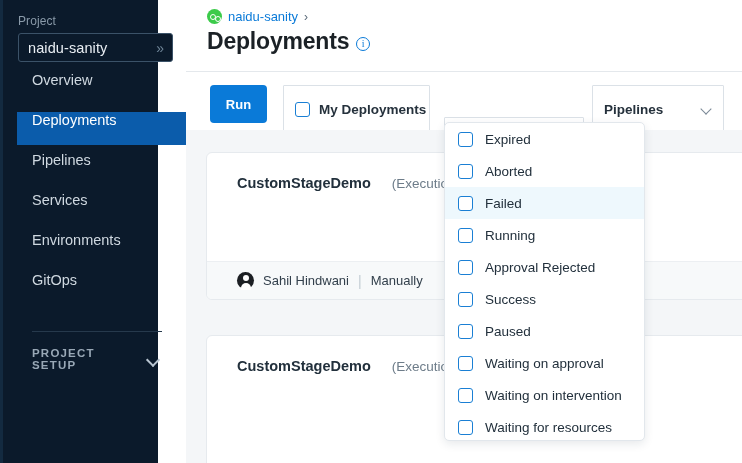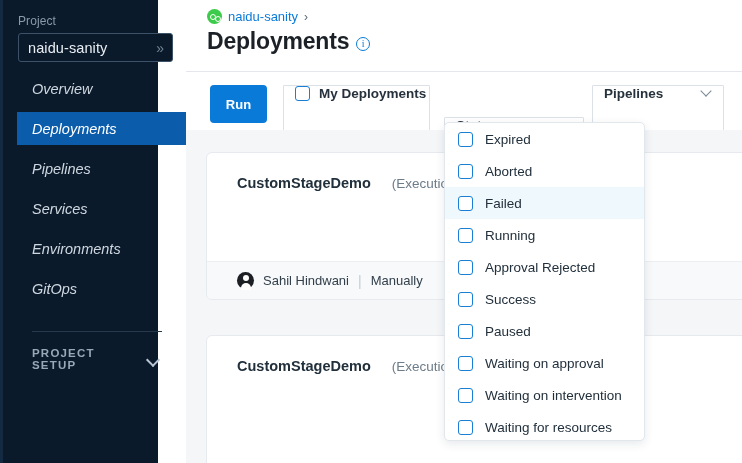--- a/index.html
+++ b/index.html
@@ -37,25 +37,24 @@
     padding: 0 8px 0 9px;
   }
   .project-select .pname {
     flex: 1; color: #e9eef3; font-size: 14.5px; letter-spacing: .1px;
     white-space: nowrap; overflow: hidden;
   }
   .project-select .pchev { color: #6f8598; font-size: 14px; line-height: 1; }
 
   .nav { position: absolute; left: 0; top: 72px; width: 186px; }
   .nav-item {
-    height: 33px; display: flex; align-items: center;
+    height: 33px; display: flex; 
     margin: 0 0 7px 17px; padding-left: 15px;
     color: #cfd8e0; font-size: 14.5px;
     border-radius: 0;
-    font-style: italic;
   }
   .nav-item.active {
     background: #0b5cab; color: #ffffff;
   }
   .nav-divider {
     position: absolute; left: 32px; top: 331px;
     width: 130px; height: 1px; background: #26394c;
   }
   .setup {
     position: absolute; left: 32px; top: 348px;
@@ -122,21 +121,21 @@
     width: 57px; height: 38px; border-radius: 4px;
     background: #0a7ad8; color: #fff;
     font-size: 13px; font-weight: bold;
     display: flex; align-items: center; justify-content: center;
     border: none; cursor: pointer;
     font-family: "Liberation Sans", sans-serif;
   }
   .pill {
     position: absolute; top: 13px; height: 48px;
     border: 1px solid #dbe1e7; border-radius: 1px; background: #fff;
-    display: flex; cursor: pointer;
+    display: flex; align-items: center; cursor: pointer;
   }
   .pill-mydep { left: 97px; width: 147px; padding-left: 11px; gap: 9px; }
   .pill-status { left: 258px; width: 140px; padding: 0 11px; justify-content: space-between; margin-top: 32px; }
   .pill-pipes  { left: 406px; width: 132px; padding: 0 11px; justify-content: space-between; }
   .pill .ptext { font-size: 13.5px; color: #25313c; font-weight: bold; }
   .cbox {
     width: 15px; height: 15px; border: 1.6px solid #1a7fd4; border-radius: 3px;
     background: #fff; flex: none;
   }
   .chev {

